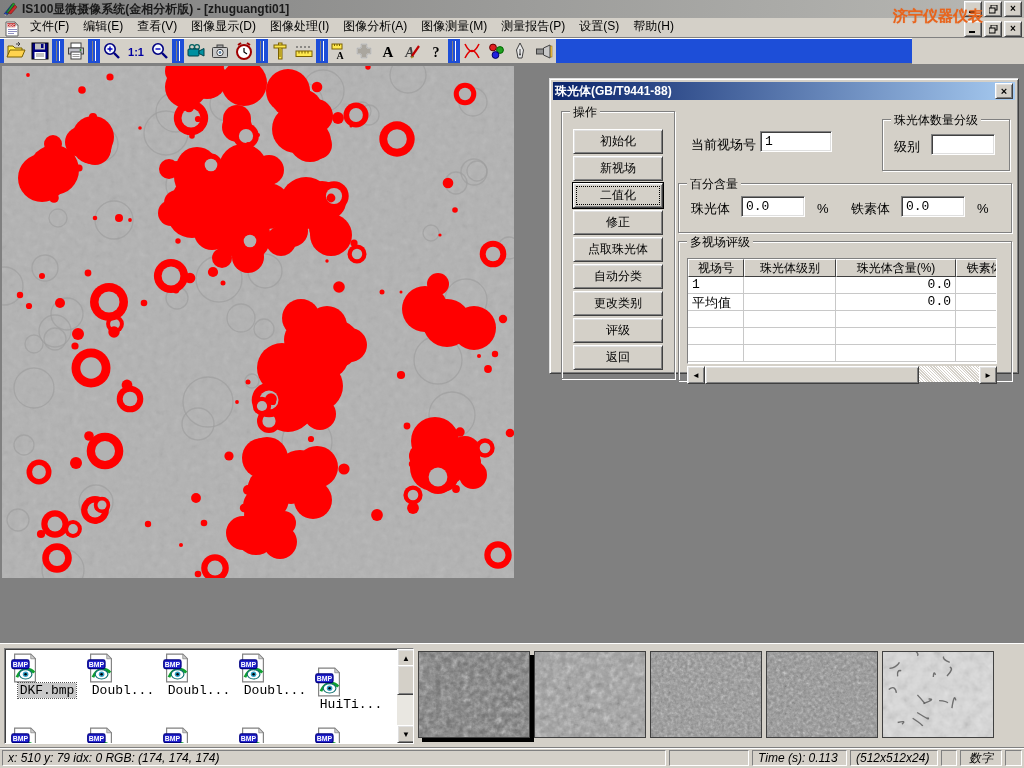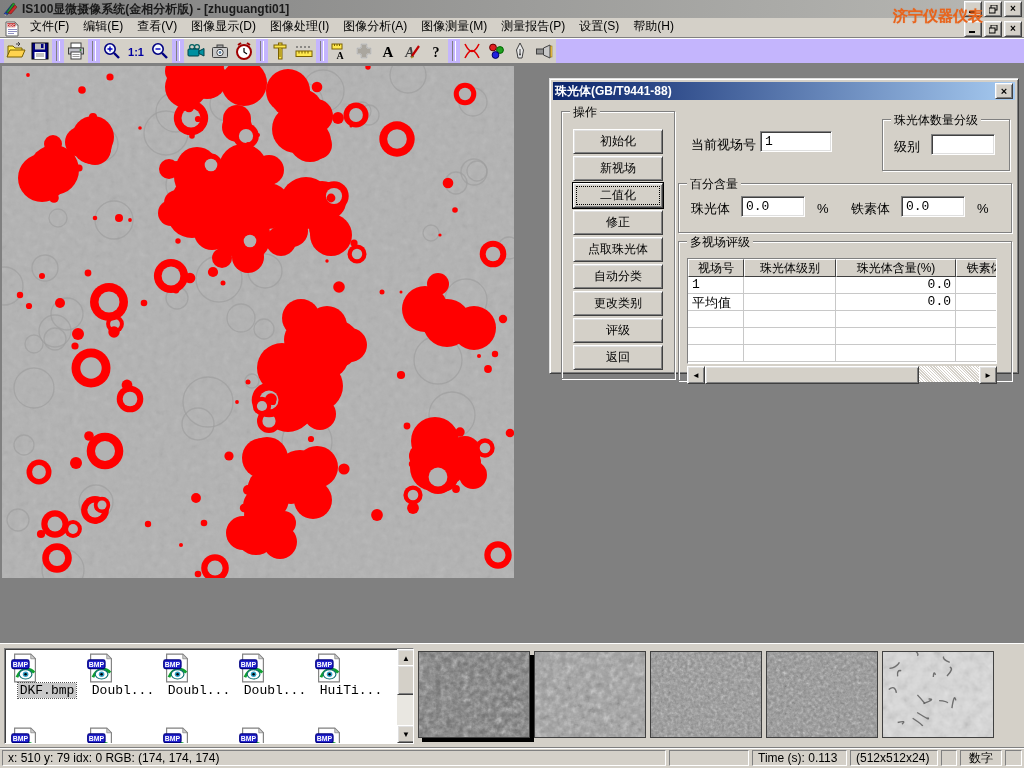--- a/index.html
+++ b/index.html
@@ -17,21 +17,21 @@
   .winbtn{width:16px;height:14px;margin-left:2px;display:flex;align-items:center;justify-content:center;
           font-size:10px;line-height:10px;color:#000;font-weight:bold;cursor:default;}
   .watermark{position:absolute;top:7px;left:893px;z-index:99;color:#e8641c;font-size:15px;font-weight:bold;
              text-shadow:0 0 1px rgba(232,100,28,.6);white-space:nowrap;pointer-events:none;}
   
   .menubar{position:absolute;left:0;top:18px;width:1024px;height:20px;background:#d4d0c8;
            display:flex;align-items:flex-end;border-bottom:1px solid #808080;box-sizing:border-box;padding:0 2px;}
   .menu-item{padding:2px 7px;color:#000;white-space:nowrap;}
   .menubar .mdi-btns{margin-left:auto;display:flex;}
   
-  .toolbar{position:absolute;left:0;top:38px;width:1024px;height:26px;background:#c4b5fd;
+  .toolbar{position:absolute;left:0;top:38px;width:912px;height:26px;background:#1d4ed8;
            display:flex;align-items:center;padding-left:4px;box-sizing:border-box;
            border-bottom:1px solid #808080;box-shadow:inset 0 1px 0 #fff;}
   .tb-btn{width:24px;height:24px;display:flex;align-items:center;justify-content:center;background:#d4d0c8;}
   .tb-sep{width:2px;height:20px;margin:0 4px;border-left:1px solid #808080;border-right:1px solid #fff;}
   
   .client{position:absolute;left:0;top:64px;width:1024px;height:579px;background:#808080;overflow:hidden;}
   .specimen{position:absolute;left:2px;top:2px;width:512px;height:512px;}
   
   .dialog{position:absolute;left:549px;top:78px;width:470px;height:296px;background:#d4d0c8;
           border:1px solid;border-color:#dfdfdf #404040 #404040 #dfdfdf;
@@ -75,21 +75,21 @@
                     display:inline-block;padding:0 2px;white-space:nowrap;}
   .file-item.sel .fname{background:#c9c9c9;outline:1px dotted #555;}
   .vscroll{position:absolute;right:0;top:0;width:16px;height:94px;background:#e9e7e1;}
   .thumb{position:absolute;top:7px;width:112px;height:87px;border:1px solid #404040;box-sizing:border-box;overflow:hidden;background:#999;}
   .thumb.sel{box-shadow:4px 4px 0 #000;}
   
   .statusbar{position:absolute;left:0;top:747px;width:1024px;height:21px;background:#d4d0c8;
              display:flex;align-items:center;padding:2px;box-sizing:border-box;gap:3px;
              border-top:1px solid #808080;box-shadow:inset 0 1px 0 #fff;}
   .statusbar .sp{height:16px;font-size:12px;display:flex;align-items:center;padding:0 5px;color:#000;
-                 white-space:nowrap;box-sizing:border-box;}
+                 white-space:nowrap;box-sizing:border-box;font-style:italic;}
   svg{display:block;}
 </style>
 </head>
 <body>
 
 <div class="titlebar">
   <span>
     <svg width="16" height="16" viewBox="0 0 16 16">
       <path d="M2 13 L10 3 L12 5 L5 14 Z" fill="#2040c0" stroke="#102060" stroke-width=".5"></path>
       <path d="M4 12 L11 2 L13 3 L7 12 Z" fill="#20a020" stroke="#084008" stroke-width=".5" opacity=".9"></path>
@@ -797,21 +797,21 @@
       <div class="file-item" style="left: 233px; top: 4px;"><span><svg width="30" height="30" viewBox="0 0 26 26">
             <path d="M4 1 H18 L22 5 V25 H4 Z" fill="#fff" stroke="#808080"></path>
             <path d="M18 1 V5 H22 Z" fill="#d0d0d0" stroke="#808080" stroke-width=".6"></path>
             <path d="M6 21 C9 13,17 12,21 17" fill="none" stroke="#10a030" stroke-width="2.4"></path>
             <ellipse cx="13.5" cy="18.5" rx="5.5" ry="4" fill="#fff" stroke="#107070"></ellipse>
             <circle cx="13.5" cy="18.5" r="2.4" fill="#30a0c8"></circle>
             <circle cx="13.5" cy="18.5" r="1.1" fill="#000"></circle>
             <rect x="1.5" y="6" width="15" height="7.5" rx="1.5" fill="#2222cc" stroke="#000080"></rect>
             <text x="9" y="11.8" font-size="6" font-weight="bold" fill="#fff" text-anchor="middle" font-family="Liberation Sans,sans-serif">BMP</text>
           </svg></span><div class="fname">Doubl...</div></div>
-      <div class="file-item" style="left: 309px; top: 4px;"><span><svg width="30" height="30" viewBox="0 0 26 26">
+      <div class="file-item" style="left: 309px; top: 18px;"><span><svg width="30" height="30" viewBox="0 0 26 26">
             <path d="M4 1 H18 L22 5 V25 H4 Z" fill="#fff" stroke="#808080"></path>
             <path d="M18 1 V5 H22 Z" fill="#d0d0d0" stroke="#808080" stroke-width=".6"></path>
             <path d="M6 21 C9 13,17 12,21 17" fill="none" stroke="#10a030" stroke-width="2.4"></path>
             <ellipse cx="13.5" cy="18.5" rx="5.5" ry="4" fill="#fff" stroke="#107070"></ellipse>
             <circle cx="13.5" cy="18.5" r="2.4" fill="#30a0c8"></circle>
             <circle cx="13.5" cy="18.5" r="1.1" fill="#000"></circle>
             <rect x="1.5" y="6" width="15" height="7.5" rx="1.5" fill="#2222cc" stroke="#000080"></rect>
             <text x="9" y="11.8" font-size="6" font-weight="bold" fill="#fff" text-anchor="middle" font-family="Liberation Sans,sans-serif">BMP</text>
           </svg></span><div class="fname">HuiTi...</div></div>
       <div class="file-item" style="left: 5px; top: 78px;"><span><svg width="30" height="30" viewBox="0 0 26 26">

